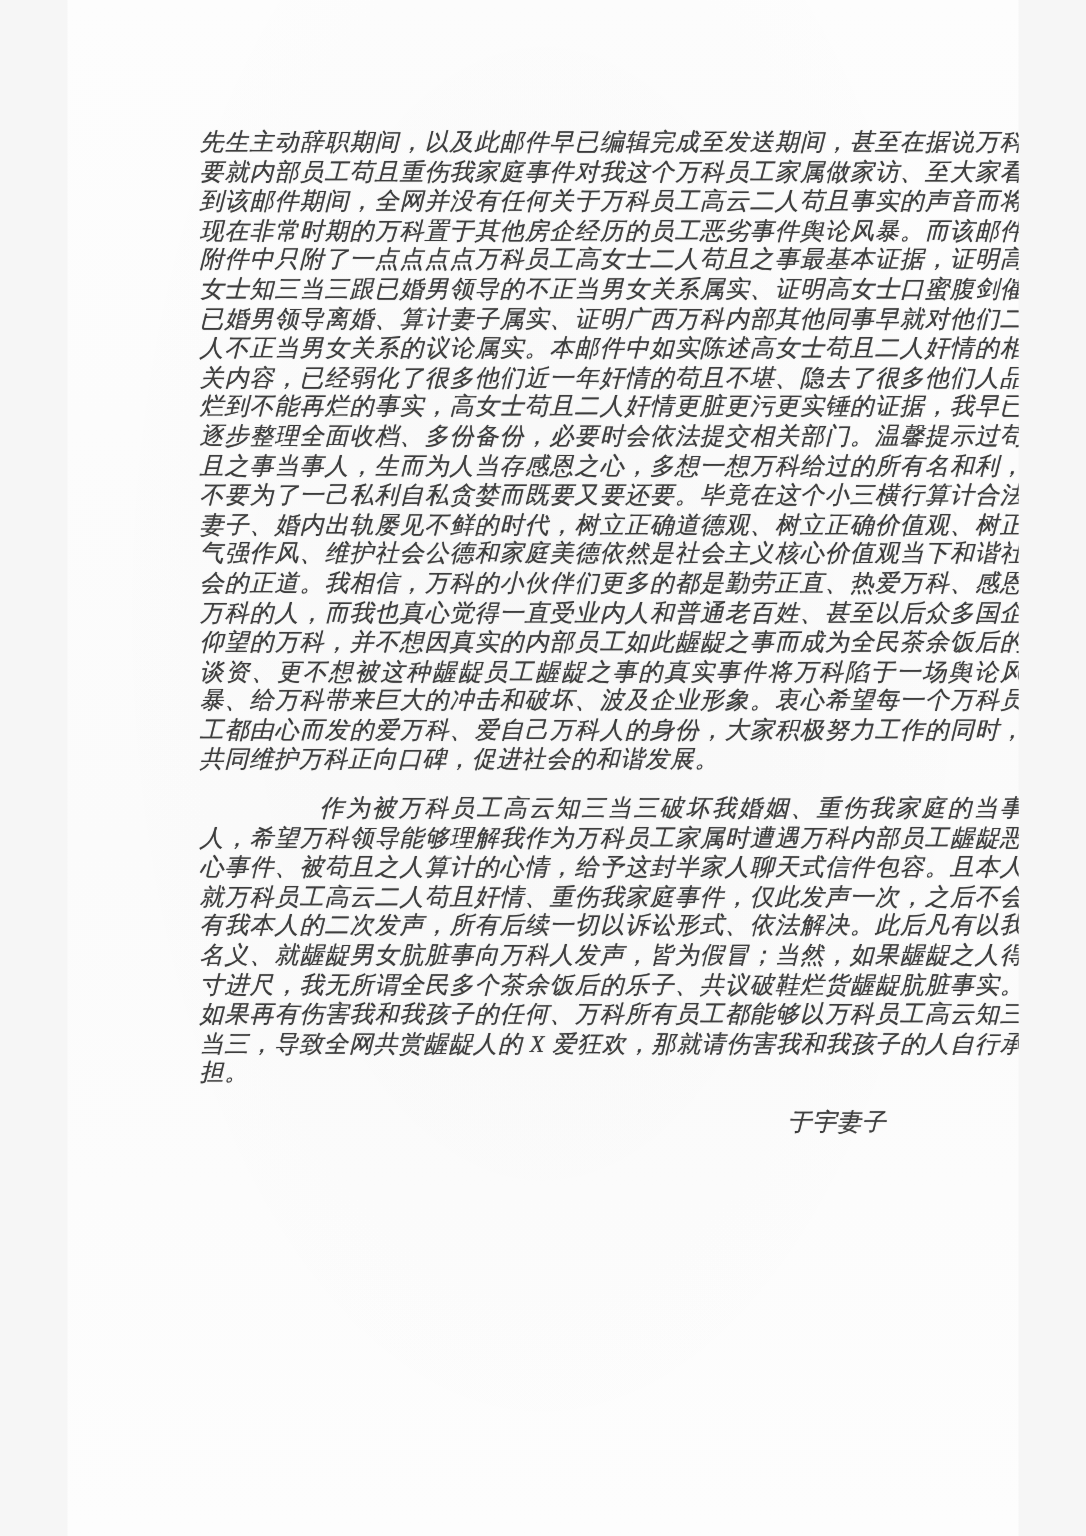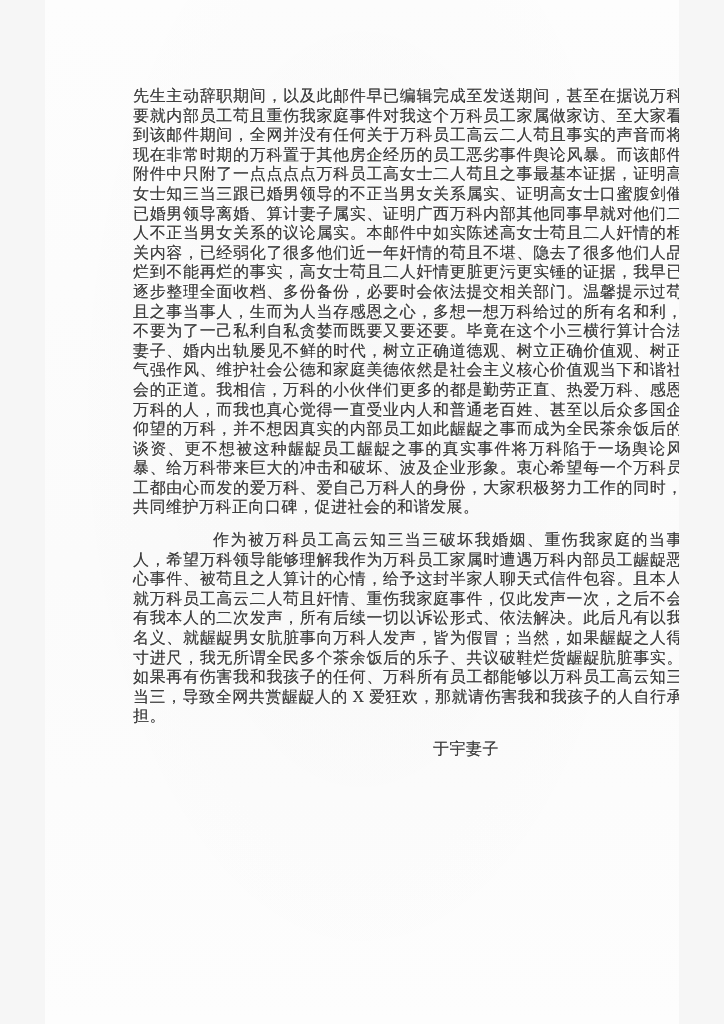--- a/index.html
+++ b/index.html
@@ -9,20 +9,21 @@
   }
   .page {
     position: relative;
     width: 634px;
     height: 1024px;
     margin: 0 auto;
     background:
       radial-gradient(ellipse at 50% 40%, rgba(0,0,0,0.015), rgba(0,0,0,0) 70%),
       linear-gradient(180deg, #fdfdfd 0%, #fbfbfb 55%, #fdfdfd 100%);
     overflow: hidden;
+    font-style: italic;
   }
   .doc {
     position: absolute;
     left: 88px;
     top: 86px;
     width: 550px;
     font-family: "Liberation Serif", "DejaVu Serif", serif;
     font-size: 16px;
     line-height: 19.6px;
     letter-spacing: 0.5px;
@@ -35,21 +36,21 @@
   }
   .para + .para {
     margin-top: 13px;
   }
   .para.indent {
     text-indent: 5em;
   }
   .signature {
     margin: 31px 0 16px 0;
     padding-left: 300px;
-    text-align: left;
+    text-align: center;
   }
 </style>
 </head>
 <body>
 
 <div class="page">
   <div class="doc">
     <p class="para">先生主动辞职期间，以及此邮件早已编辑完成至发送期间，甚至在据说万科要就内部员工苟且重伤我家庭事件对我这个万科员工家属做家访、至大家看到该邮件期间，全网并没有任何关于万科员工高云二人苟且事实的声音而将现在非常时期的万科置于其他房企经历的员工恶劣事件舆论风暴。而该邮件附件中只附了一点点点点万科员工高女士二人苟且之事最基本证据，证明高女士知三当三跟已婚男领导的不正当男女关系属实、证明高女士口蜜腹剑催已婚男领导离婚、算计妻子属实、证明广西万科内部其他同事早就对他们二人不正当男女关系的议论属实。本邮件中如实陈述高女士苟且二人奸情的相关内容，已经弱化了很多他们近一年奸情的苟且不堪、隐去了很多他们人品烂到不能再烂的事实，高女士苟且二人奸情更脏更污更实锤的证据，我早已逐步整理全面收档、多份备份，必要时会依法提交相关部门。温馨提示过苟且之事当事人，生而为人当存感恩之心，多想一想万科给过的所有名和利，不要为了一己私利自私贪婪而既要又要还要。毕竟在这个小三横行算计合法妻子、婚内出轨屡见不鲜的时代，树立正确道德观、树立正确价值观、树正气强作风、维护社会公德和家庭美德依然是社会主义核心价值观当下和谐社会的正道。我相信，万科的小伙伴们更多的都是勤劳正直、热爱万科、感恩万科的人，而我也真心觉得一直受业内人和普通老百姓、甚至以后众多国企仰望的万科，并不想因真实的内部员工如此龌龊之事而成为全民茶余饭后的谈资、更不想被这种龌龊员工龌龊之事的真实事件将万科陷于一场舆论风暴、给万科带来巨大的冲击和破坏、波及企业形象。衷心希望每一个万科员工都由心而发的爱万科、爱自己万科人的身份，大家积极努力工作的同时，共同维护万科正向口碑，促进社会的和谐发展。</p>
     <p class="para indent">作为被万科员工高云知三当三破坏我婚姻、重伤我家庭的当事人，希望万科领导能够理解我作为万科员工家属时遭遇万科内部员工龌龊恶心事件、被苟且之人算计的心情，给予这封半家人聊天式信件包容。且本人就万科员工高云二人苟且奸情、重伤我家庭事件，仅此发声一次，之后不会有我本人的二次发声，所有后续一切以诉讼形式、依法解决。此后凡有以我名义、就龌龊男女肮脏事向万科人发声，皆为假冒；当然，如果龌龊之人得寸进尺，我无所谓全民多个茶余饭后的乐子、共议破鞋烂货龌龊肮脏事实。如果再有伤害我和我孩子的任何、万科所有员工都能够以万科员工高云知三当三，导致全网共赏龌龊人的 X 爱狂欢，那就请伤害我和我孩子的人自行承担。</p>
     <p class="para signature">于宇妻子</p>

